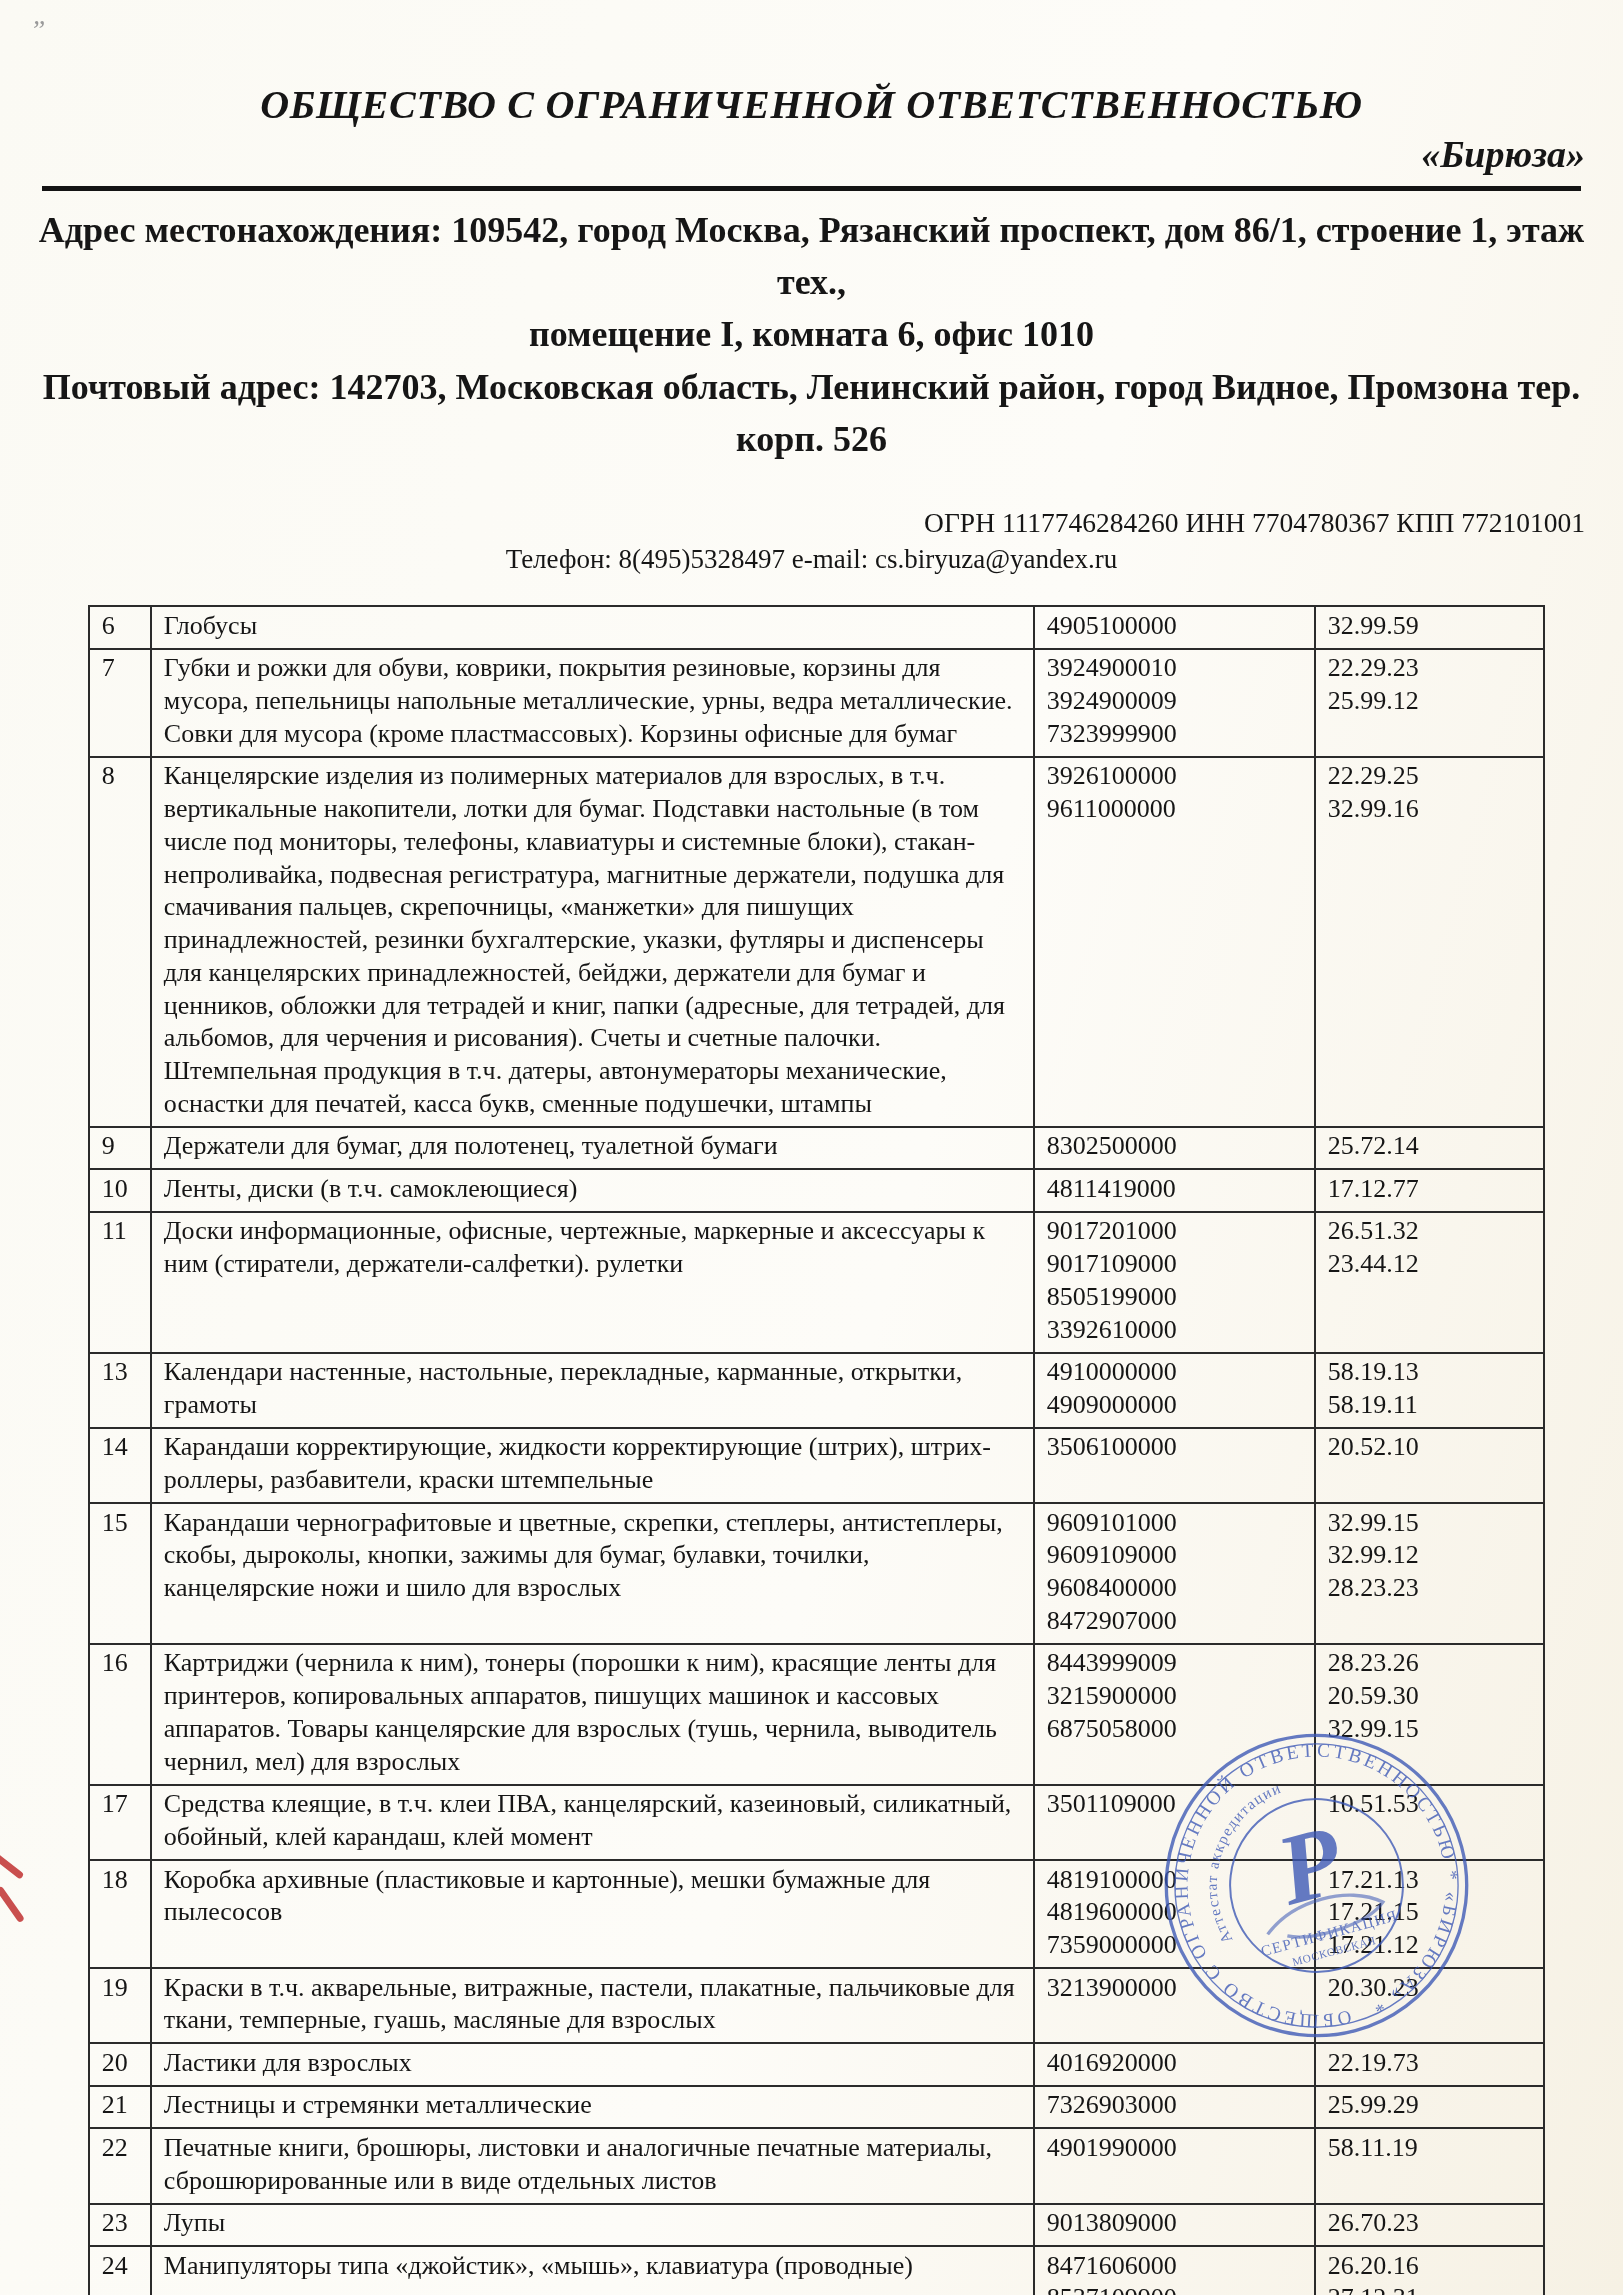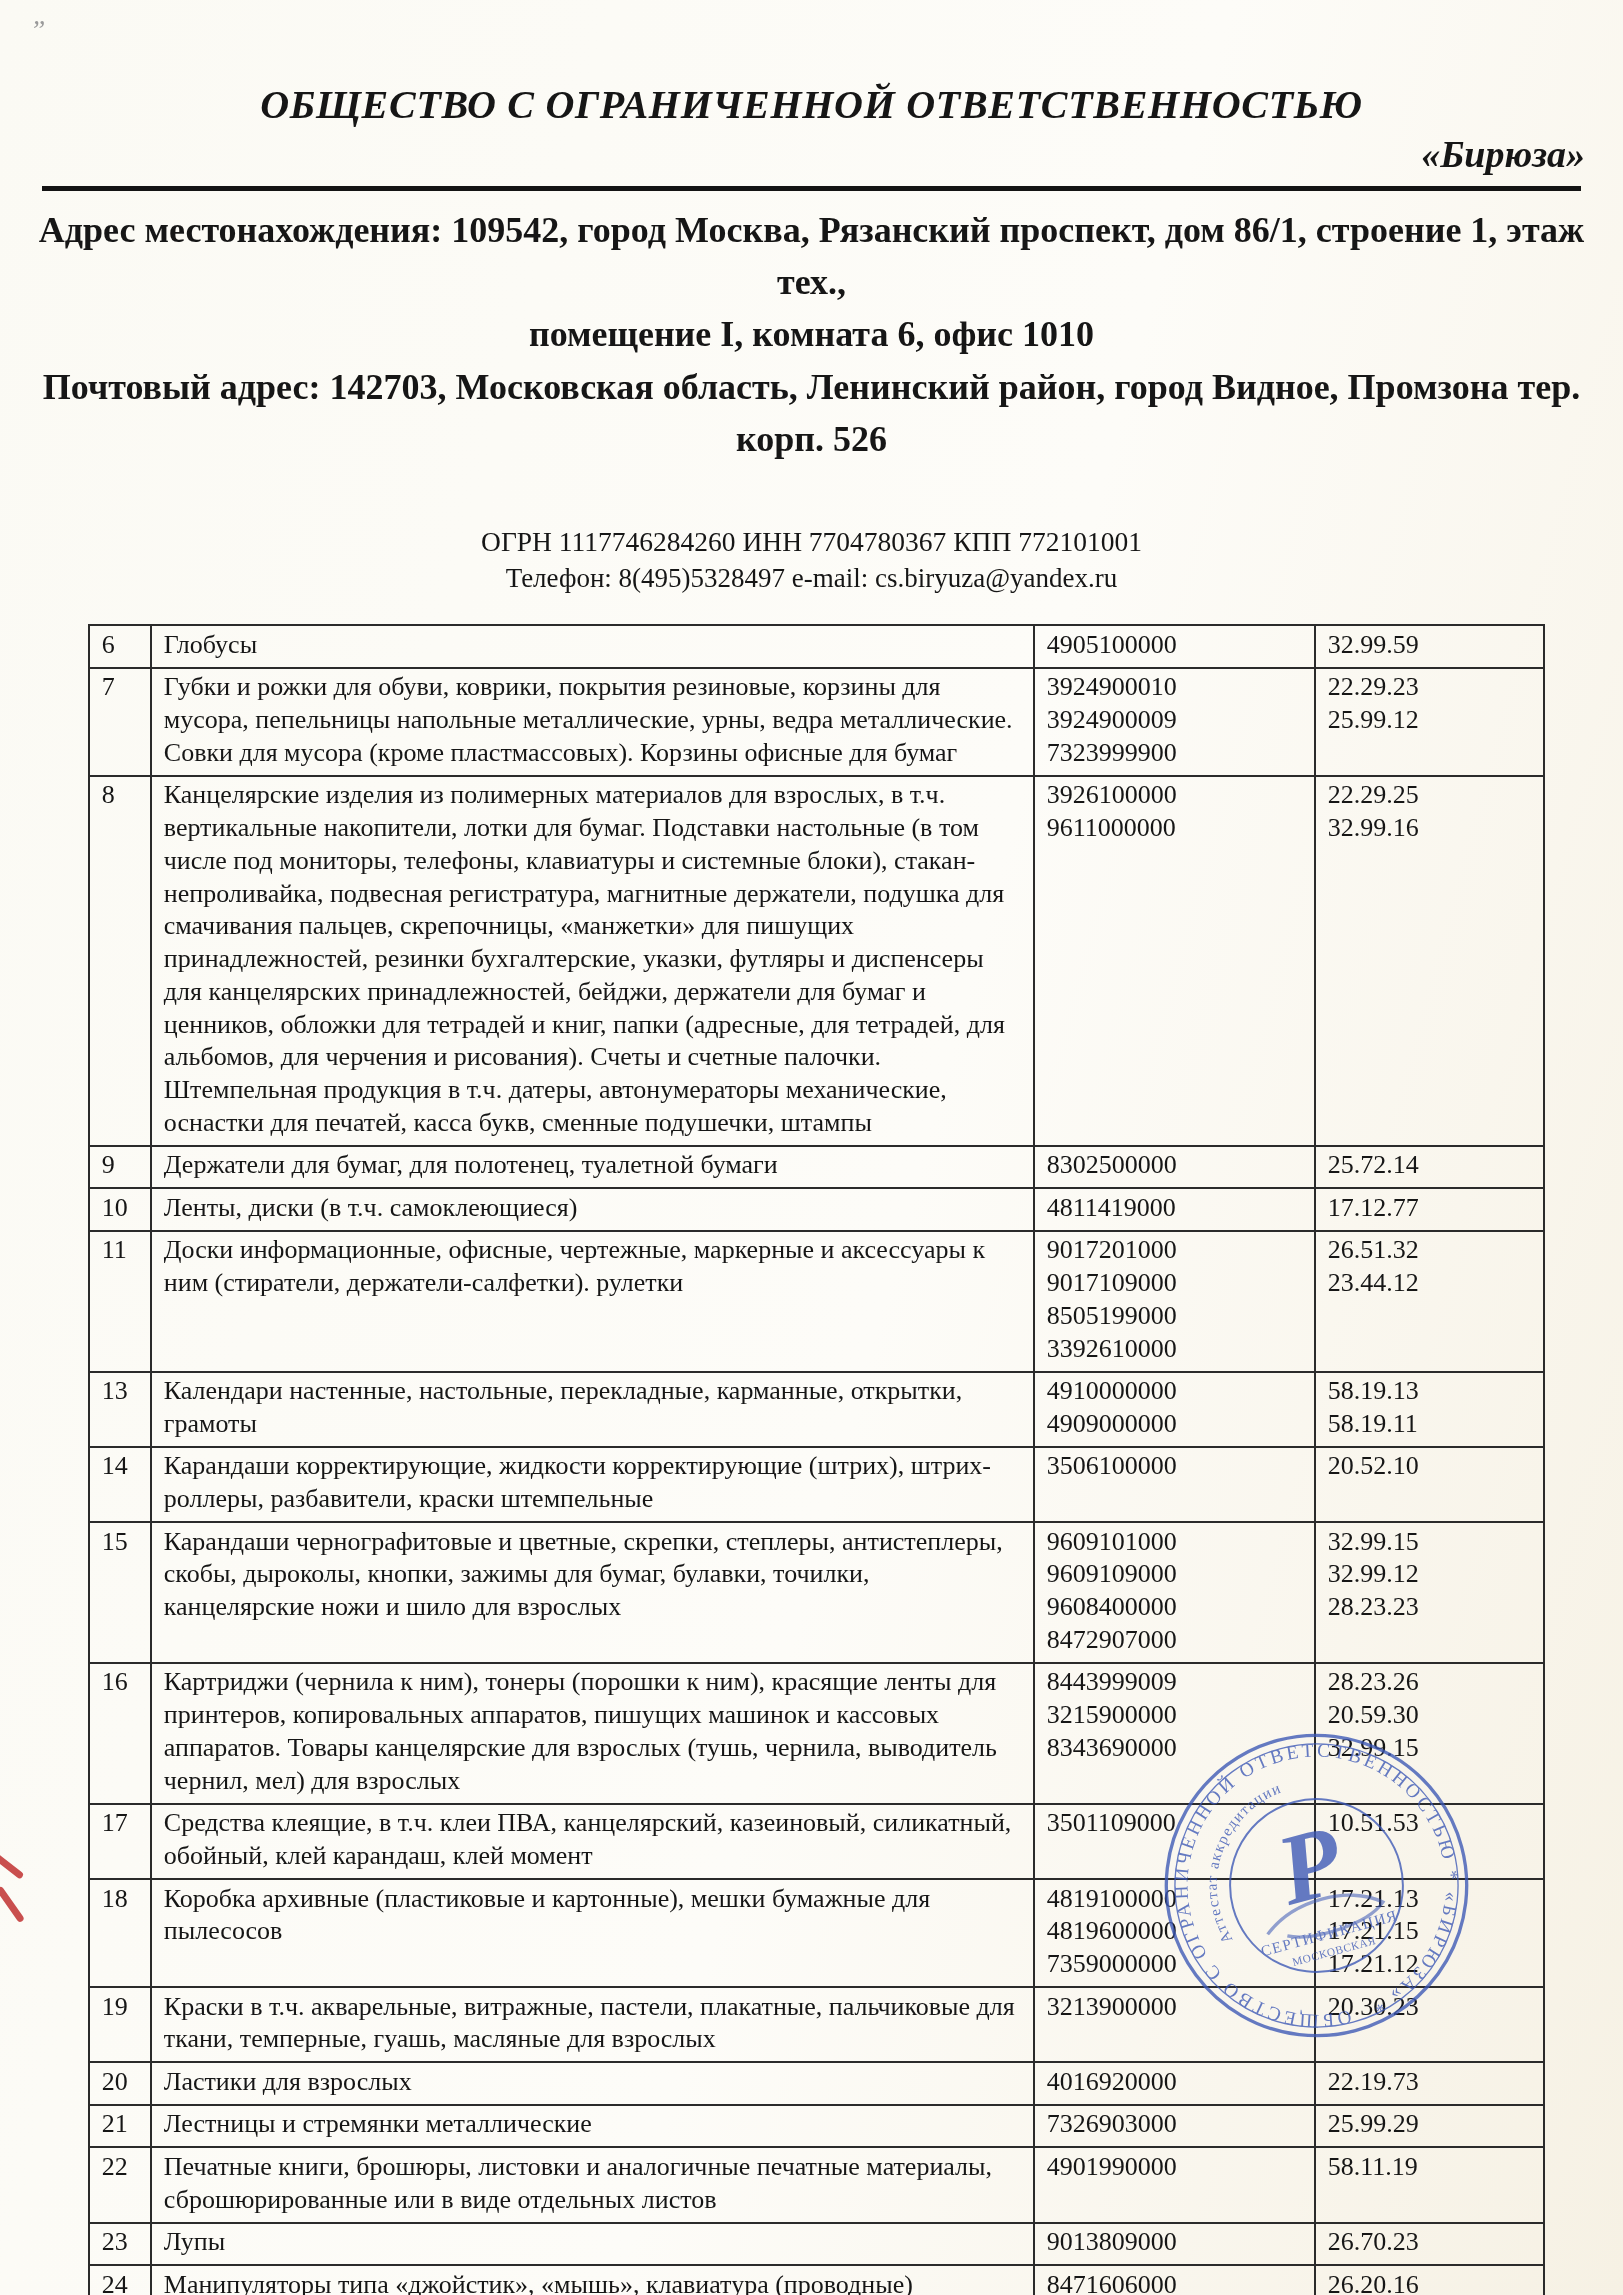--- a/index.html
+++ b/index.html
@@ -22,21 +22,21 @@
     margin-top:55px; text-align:center;
     font-size:40px; font-weight:bold; font-style:italic; letter-spacing:0.7px;
   }
   .title2 {
     margin-top:3.9px; text-align:right;
     font-size:38px; font-weight:bold; font-style:italic;
   }
   .rule { height:4.6px; background:#141414; margin:10.5px 3.9px 13px 3.9px; }
 
   .addr { text-align:center; font-size:36px; line-height:1.45;font-weight:bold; }
-  .reg  { text-align:center; font-size:27.5px; margin-top:61px; }
+  .reg  { text-align:right; font-size:27.5px; margin-top:42px; }
   .contact { text-align:center; font-size:27px; margin-top:5.2px; }
 
   table.doc-table {
     border-collapse:collapse; table-layout:fixed;
     margin:30px 0 0 50px; width:1456px;
     background:transparent;
   }
   table.doc-table td {
     border:2px solid #2b2b2b;
     vertical-align:top;
@@ -193,21 +193,21 @@
             <div class="okpd-line">32.99.12</div>
             <div class="okpd-line">28.23.23</div>
           </td>
         </tr>
         <tr>
           <td class="col-num">16</td>
           <td class="col-desc">Картриджи (чернила к ним), тонеры (порошки к ним), красящие ленты для принтеров, копировальных аппаратов, пишущих машинок и кассовых аппаратов. Товары канцелярские для взрослых (тушь, чернила, выводитель чернил, мел) для взрослых</td>
           <td class="col-codes">
             <div class="code-line">8443999009</div>
             <div class="code-line">3215900000</div>
-            <div class="code-line">8343690000</div>
+            <div class="code-line">6875058000</div>
           </td>
           <td class="col-okpd">
             <div class="okpd-line">28.23.26</div>
             <div class="okpd-line">20.59.30</div>
             <div class="okpd-line">32.99.15</div>
           </td>
         </tr>
         <tr>
           <td class="col-num">17</td>
           <td class="col-desc">Средства клеящие, в т.ч. клеи ПВА, канцелярский, казеиновый, силикатный, обойный, клей карандаш, клей момент</td>

